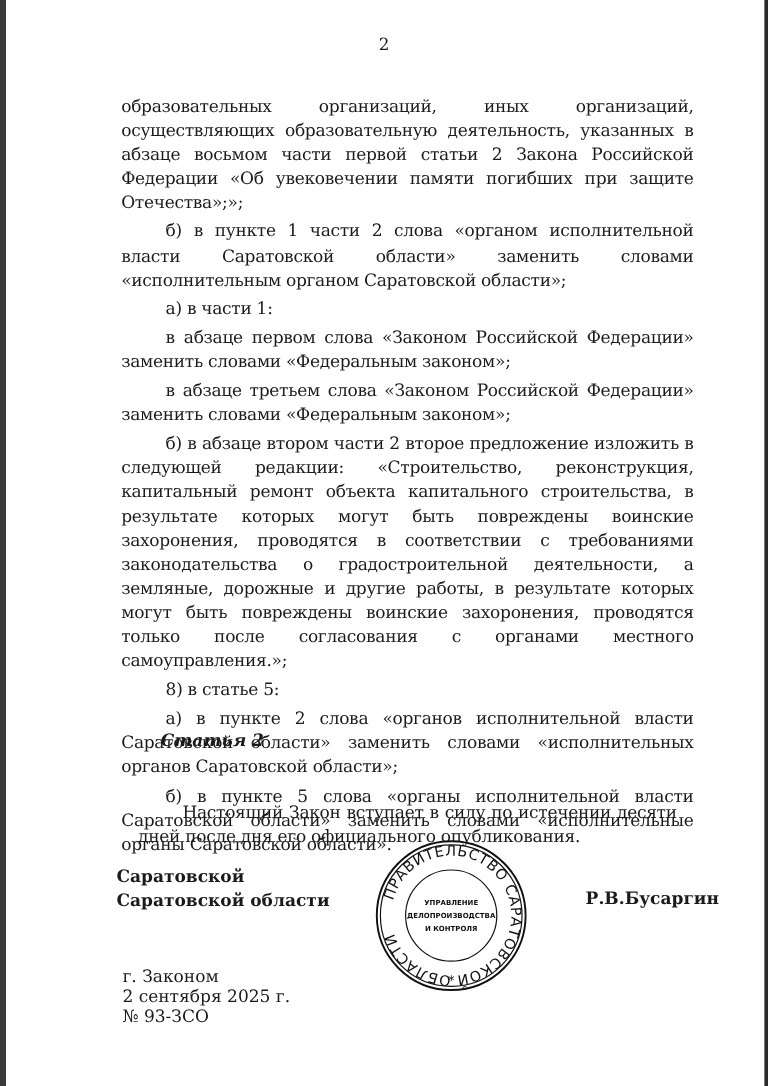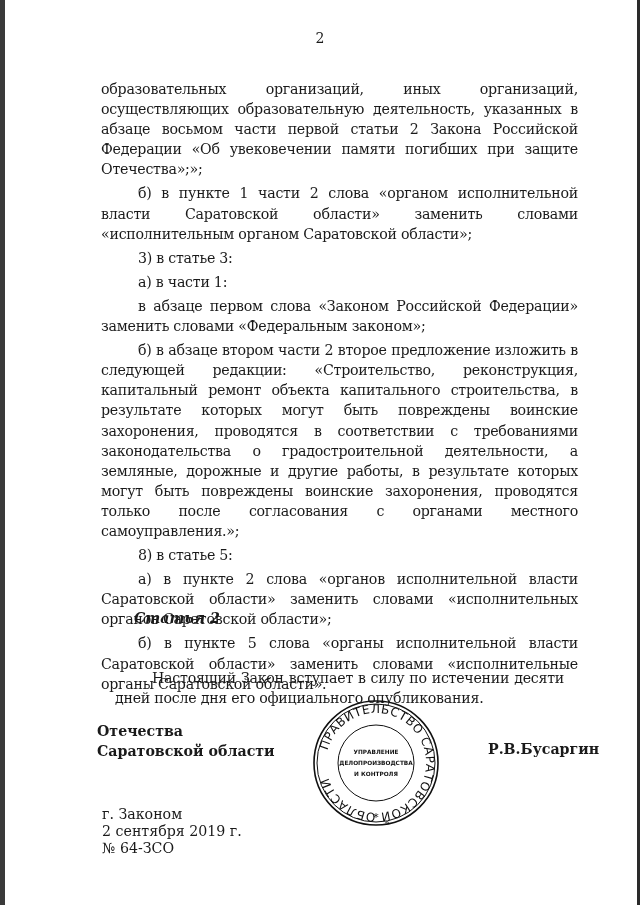--- a/index.html
+++ b/index.html
@@ -50,36 +50,36 @@
 <body>
 
 <div class="edge-left"></div>
 <div class="edge-right"></div>
 
 <div class="page-num">2</div>
 
 <div class="body-text">
   <p>образовательных организаций, иных организаций, осуществляющих образовательную деятельность, указанных в абзаце восьмом части первой статьи 2 Закона Российской Федерации «Об увековечении памяти погибших при защите Отечества»;»;</p>
   <p class="ind">б) в пункте 1 части 2 слова «органом исполнительной власти Саратовской области» заменить словами «исполнительным органом Саратовской области»;</p>
-  <p class="ind">3) в статье 3:</p>
   <p class="ind">а) в части 1:</p>
   <p class="ind">в абзаце первом слова «Законом Российской Федерации» заменить словами «Федеральным законом»;</p>
+  <p class="ind">в абзаце третьем слова «Законом Российской Федерации» заменить словами «Федеральным законом»;</p>
   <p class="ind">б) в абзаце втором части 2 второе предложение изложить в следующей редакции: «Строительство, реконструкция, капитальный ремонт объекта капитального строительства, в результате которых могут быть повреждены воинские захоронения, проводятся в соответствии с требованиями законодательства о градостроительной деятельности, а земляные, дорожные и другие работы, в результате которых могут быть повреждены воинские захоронения, проводятся только после согласования с органами местного самоуправления.»;</p>
   <p class="ind">8) в статье 5:</p>
   <p class="ind">а) в пункте 2 слова «органов исполнительной власти Саратовской области» заменить словами «исполнительных органов Саратовской области»;</p>
   <p class="ind">б) в пункте 5 слова «органы исполнительной власти Саратовской области» заменить словами «исполнительные органы Саратовской области».</p>
 </div>
 
 <div class="article-head">Статья 2</div>
 <div class="article2">
   <p>Настоящий Закон вступает в силу по истечении десяти дней после дня его официального опубликования.</p>
 </div>
 
 <div class="signer-title">
-  <div>Отечества</div>
+  <div>Саратовской</div>
   <div>Саратовской области</div>
 </div>
 
 <svg class="stamp" viewBox="0 0 128 128">
   <defs>
     <path id="sealArc" d="M 64,64 m -50,0 a 50,50 0 1,1 100,0 a 50,50 0 1,1 -100,0"></path>
   </defs>
   <circle cx="64" cy="64" r="62" fill="none" stroke="#111" stroke-width="1.6"></circle>
   <circle cx="64" cy="64" r="59" fill="none" stroke="#111" stroke-width="1"></circle>
   <circle cx="64" cy="64" r="38" fill="none" stroke="#111" stroke-width="1"></circle>
@@ -89,15 +89,15 @@
   <text x="64" y="55" text-anchor="middle" font-family="DejaVu Sans, sans-serif" font-size="5.8" font-weight="bold" fill="#111">УПРАВЛЕНИЕ</text>
   <text x="64" y="66" text-anchor="middle" font-family="DejaVu Sans, sans-serif" font-size="5.8" font-weight="bold" fill="#111">ДЕЛОПРОИЗВОДСТВА</text>
   <text x="64" y="77" text-anchor="middle" font-family="DejaVu Sans, sans-serif" font-size="5.8" font-weight="bold" fill="#111">И КОНТРОЛЯ</text>
   <text x="64" y="122" text-anchor="middle" font-family="DejaVu Sans, sans-serif" font-size="11" fill="#111">*</text>
 </svg>
 
 <div class="signer-name">Р.В.Бусаргин</div>
 
 <div class="footer">
   <div>г. Законом</div>
-  <div>2 сентября 2019 г.</div>
-  <div>№ 64-ЗСО</div>
+  <div>2 сентября 2025 г.</div>
+  <div>№ 93-ЗСО</div>
 </div>
 
 </body></html>

